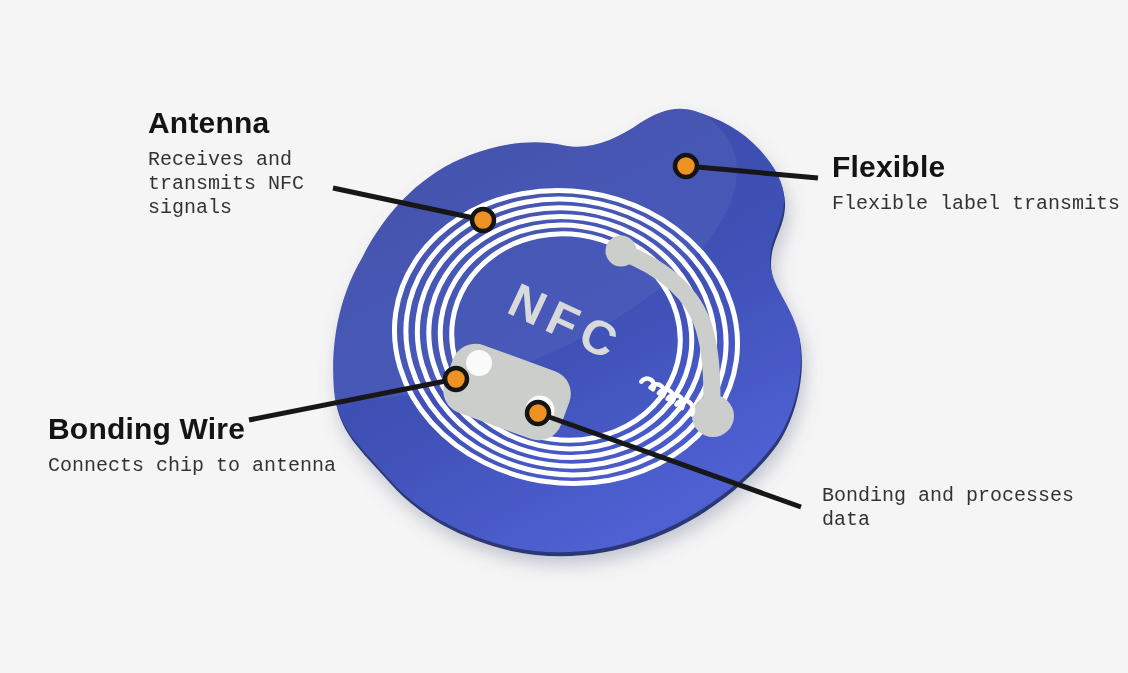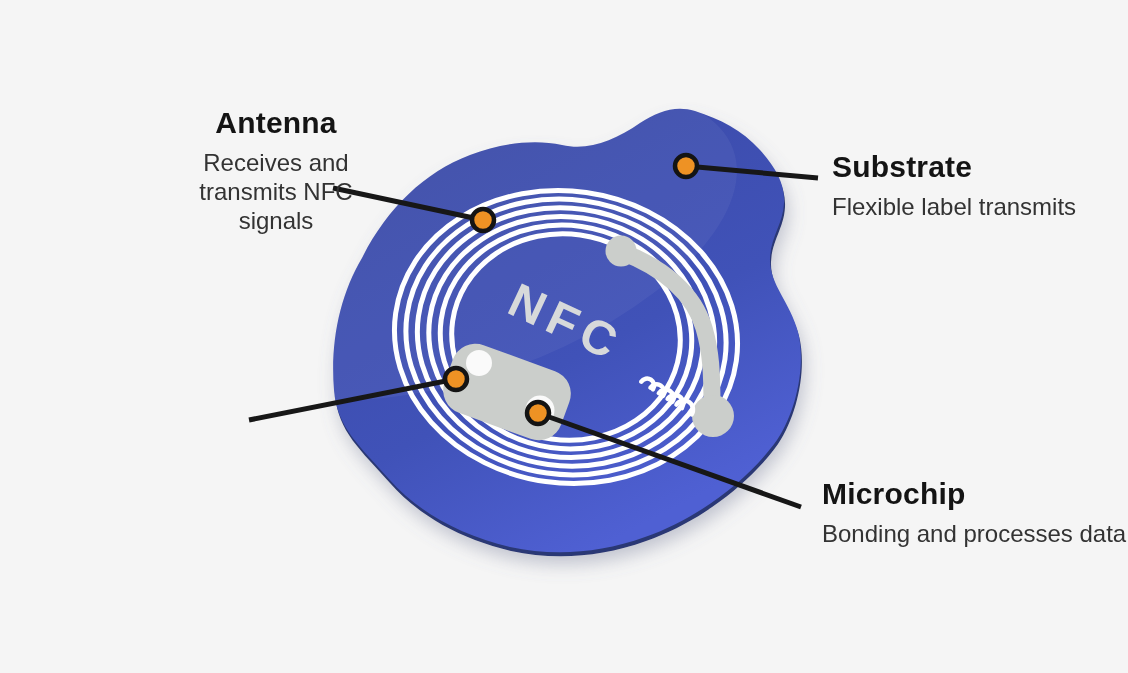--- a/index.html
+++ b/index.html
@@ -10,24 +10,24 @@
     background:#f5f5f5;
     overflow:hidden;
   }
   .stage svg{position:absolute;left:0;top:0;}
   .callout{position:absolute;}
   .callout-title{
     font-size:30px;font-weight:700;color:#141414;
     line-height:1.15;letter-spacing:.2px;
   }
   .callout-desc{
-    font-size:24px;font-weight:400;color:#333333;
-    line-height:1.22;margin-top:7px;
+    font-size:20px;font-weight:400;color:#333333;
+    line-height:1.22;margin-top:7px;font-family:Liberation Mono, monospace;
   }
-  .callout.antenna{left:160px;top:106px;text-align:center;}
+  .callout.antenna{left:148px;top:106px;}
   .callout.antenna .callout-desc{max-width:232px;}
   .callout.substrate{left:832px;top:150px;}
   .callout.bonding{left:48px;top:412px;}
   .callout.microchip{left:822px;top:477px;}
   .dot{stroke:#141414;stroke-width:4.5;}
   .callout-line{stroke:#171717;stroke-width:5;fill:none;stroke-linecap:butt;}
 </style>
 </head>
 <body>
 
@@ -112,23 +112,26 @@
     <circle cx="456" cy="379" r="11" class="dot" fill="#ee9224"></circle>
     <circle cx="538" cy="413" r="11" class="dot" fill="#ee9224"></circle>
   </svg>
 
   <div class="callout antenna">
     <div class="callout-title">Antenna</div>
     <div class="callout-desc">Receives and transmits NFC signals</div>
   </div>
 
   <div class="callout substrate">
-    <div class="callout-title">Substrate</div>
+    <div class="callout-title">Flexible</div>
     <div class="callout-desc">Flexible label transmits</div>
   </div>
 
+  <div class="callout bonding">
+    <div class="callout-title">Bonding Wire</div>
+    <div class="callout-desc">Connects chip to antenna</div>
+  </div>
 
   <div class="callout microchip">
-    <div class="callout-title">Microchip</div>
     <div class="callout-desc">Bonding and processes data</div>
   </div>
 
 </div>
 
 </body></html>

